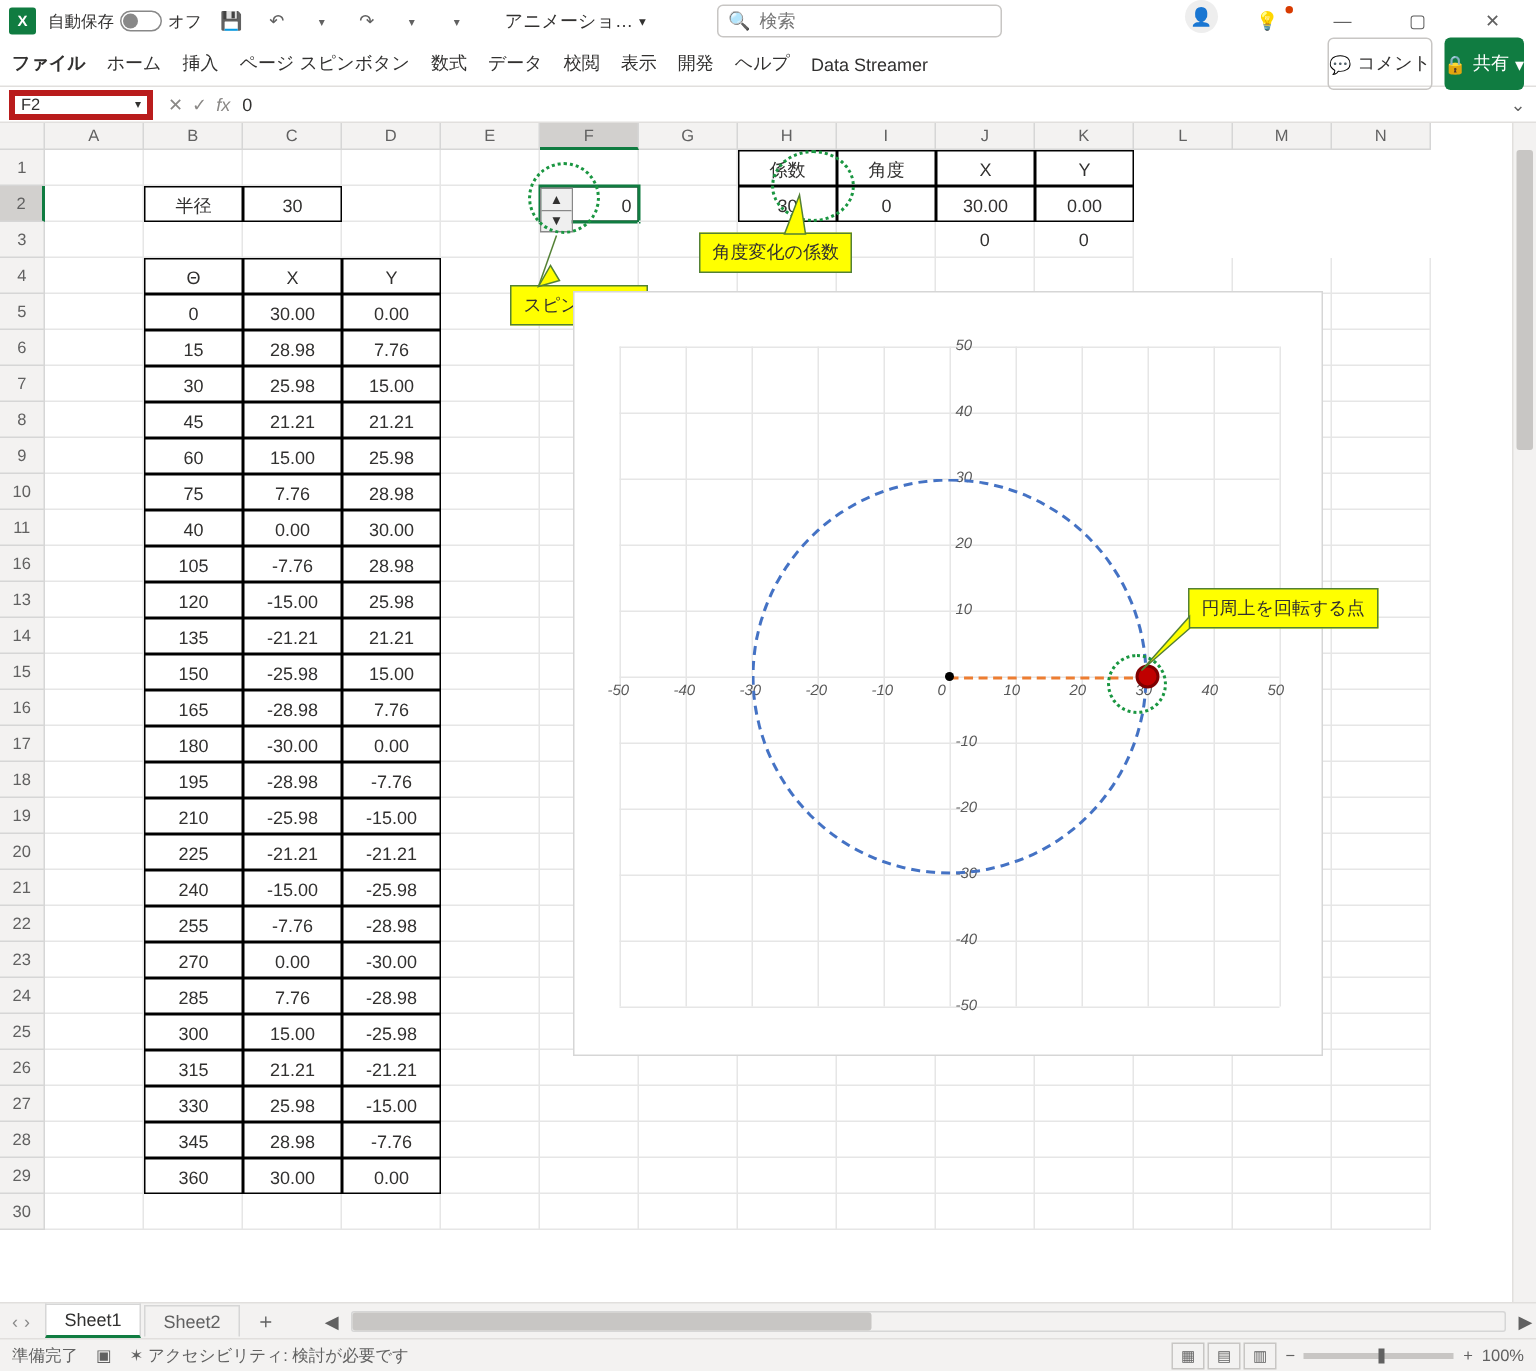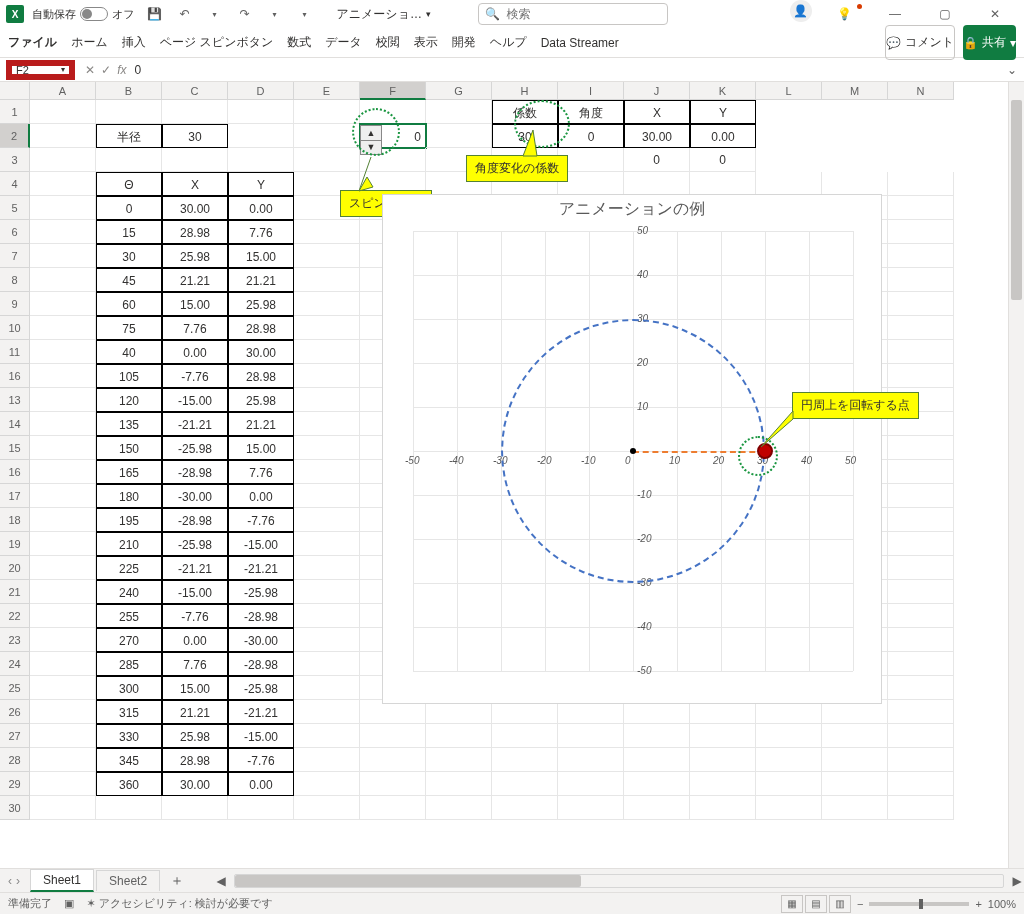--- a/index.html
+++ b/index.html
@@ -26,21 +26,21 @@
   
   .menubar { height: 30px; display: flex; align-items: center; padding: 0 8px; gap: 14px; border-bottom: 1px solid #e1dfdd; font-size: 12px; }
   .menubar span { padding: 4px 0; cursor: default; }
   .menubar .file { font-weight: 600; }
   .menubar-right { margin-left: auto; display: flex; gap: 8px; }
   .btn-outline { border: 1px solid #c8c6c4; border-radius: 4px; padding: 2px 8px; display: inline-flex; align-items: center; gap: 4px; font-size: 12px; }
   .btn-share { background: #107c41; color: #fff; border-radius: 4px; padding: 2px 8px; display: inline-flex; align-items: center; gap: 4px; font-size: 12px; }
 
   
   .fxbar { height: 24px; display: flex; align-items: center; border-bottom: 1px solid #e1dfdd; }
-  .name-box { width: 69px; height: 20px; border: 6px solid #b91c1c; margin-left: 6px; display: flex; align-items: center; justify-content: space-between; padding: 0 4px; font-size: 11px; text-align: center; }
+  .name-box { width: 96px; height: 20px; border: 4px solid #b91c1c; margin-left: 6px; display: flex; align-items: center; justify-content: space-between; padding: 0 4px; font-size: 11px; text-align: center; }
   .fx-controls { display: flex; align-items: center; gap: 6px; margin-left: 10px; color: #8a8886; }
   .fx-input { flex: 1; margin-left: 8px; font-size: 12px; }
   .fx-expand { width: 24px; text-align: center; color: #616161; }
 
   
   .grid-wrap { position: relative; height: 816px; overflow: hidden; }
   .colhead-row { display: flex; height: 18px; }
   .selall { width: 30px; border-right: 1px solid #d6d6d6; border-bottom: 1px solid #d6d6d6; background: #f3f2f1; flex: none; }
   .colhead { width: 66px; text-align: center; font-size: 11px; color: #616161; border-right: 1px solid #d6d6d6; border-bottom: 1px solid #d6d6d6; background: #f3f2f1; flex: none; line-height: 18px; }
   .colhead.active { background: #d2d0ce; border-bottom: 2px solid #107c41; }
@@ -714,21 +714,20 @@
       </svg>
   </div>
   <div class="callout" style="left:466px; top:73px;">
     <span>角度変化の係数</span>
     <svg style="position:absolute; left:56px; top:-20px; overflow:visible;" width="2" height="2">
         <polygon points="0,20 14,20 10,-6" fill="#ffff00" stroke="#538135"></polygon>
       </svg>
   </div>
 
   <div class="chart">
-    <div class="chart-title">アニメーションの例</div>
     <div class="plot" id="plot">
         <div class="vgrid" style="left: 0px;"></div>
         <div class="axis-lbl" style="left: -8px; top: 224px;">-50</div>
         <div class="vgrid" style="left: 44px;"></div>
         <div class="axis-lbl" style="left: 36px; top: 224px;">-40</div>
         <div class="vgrid" style="left: 88px;"></div>
         <div class="axis-lbl" style="left: 80px; top: 224px;">-30</div>
         <div class="vgrid" style="left: 132px;"></div>
         <div class="axis-lbl" style="left: 124px; top: 224px;">-20</div>
         <div class="vgrid" style="left: 176px;"></div>

